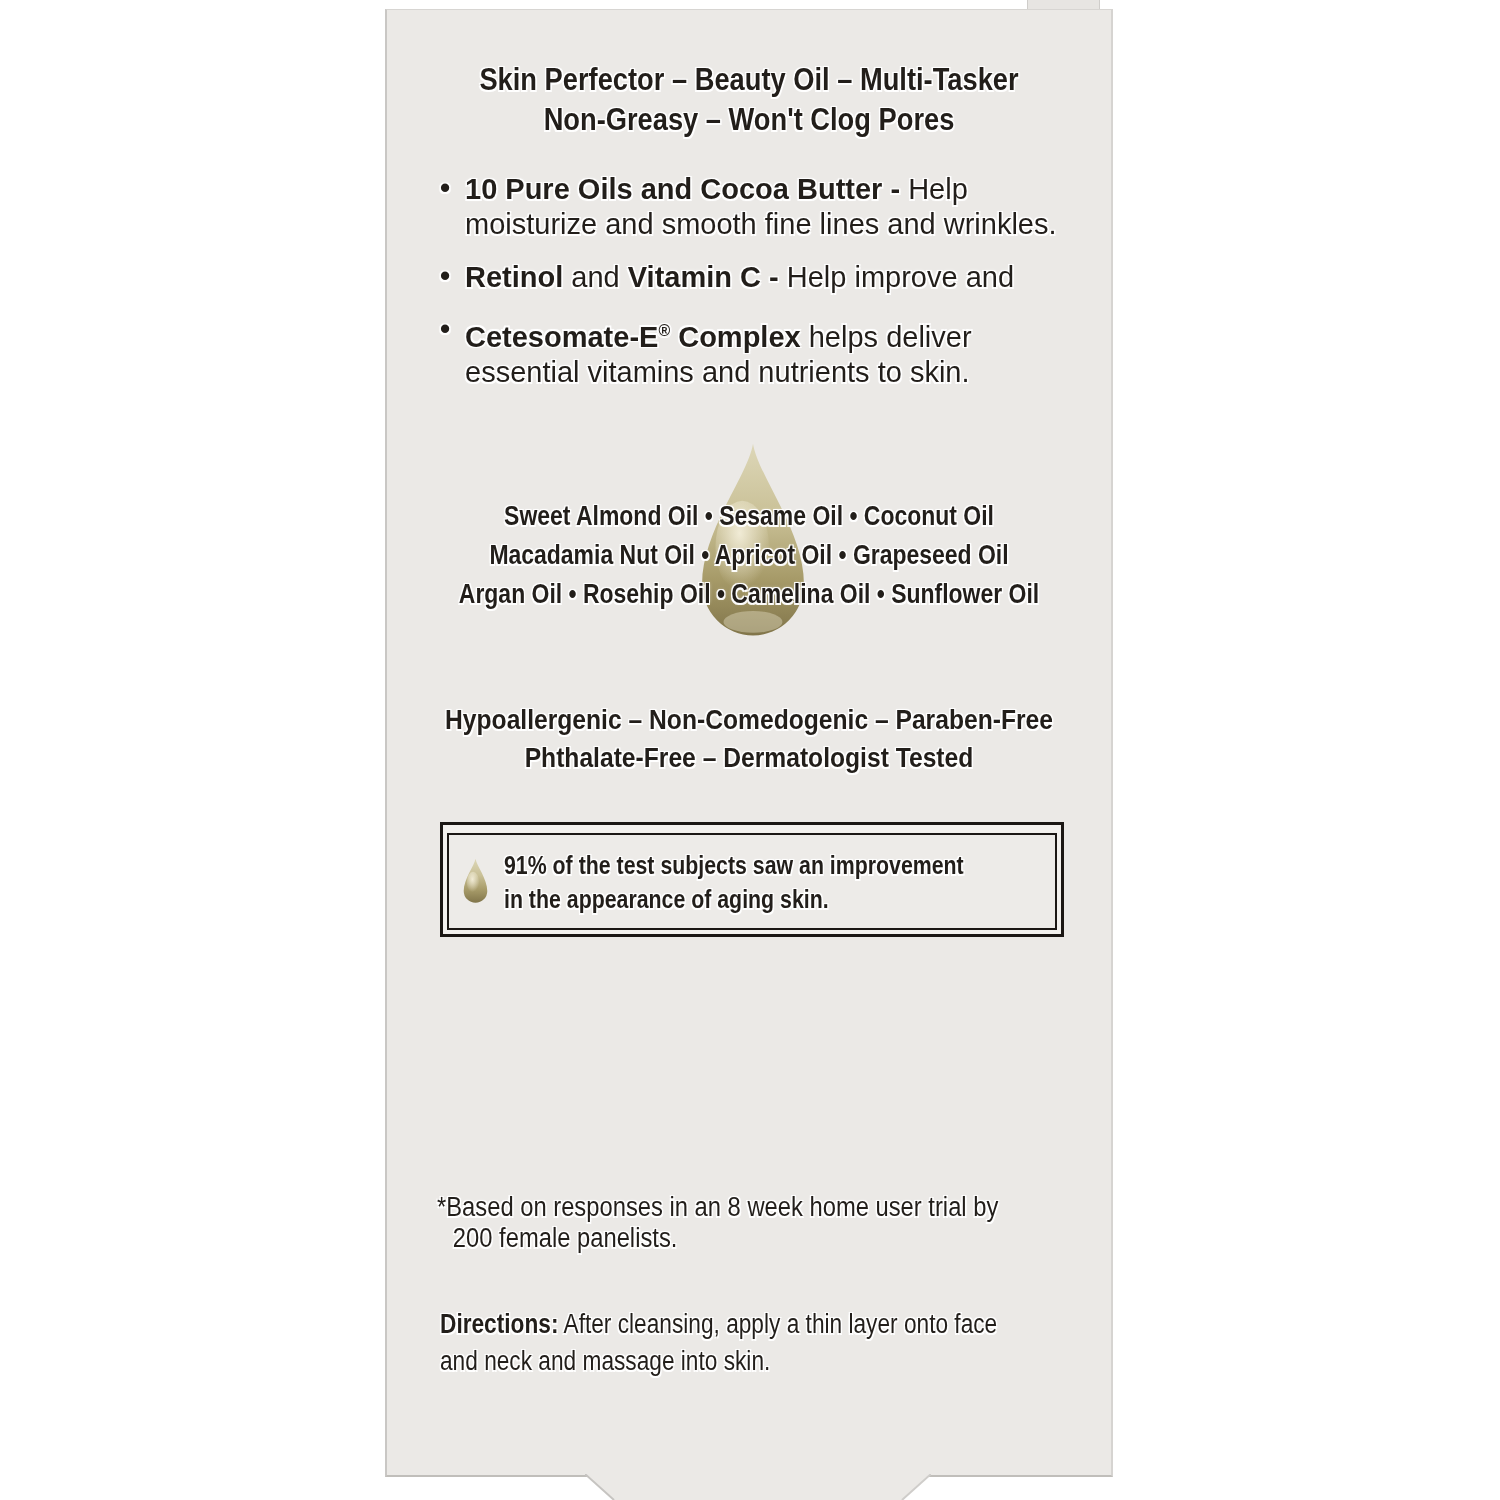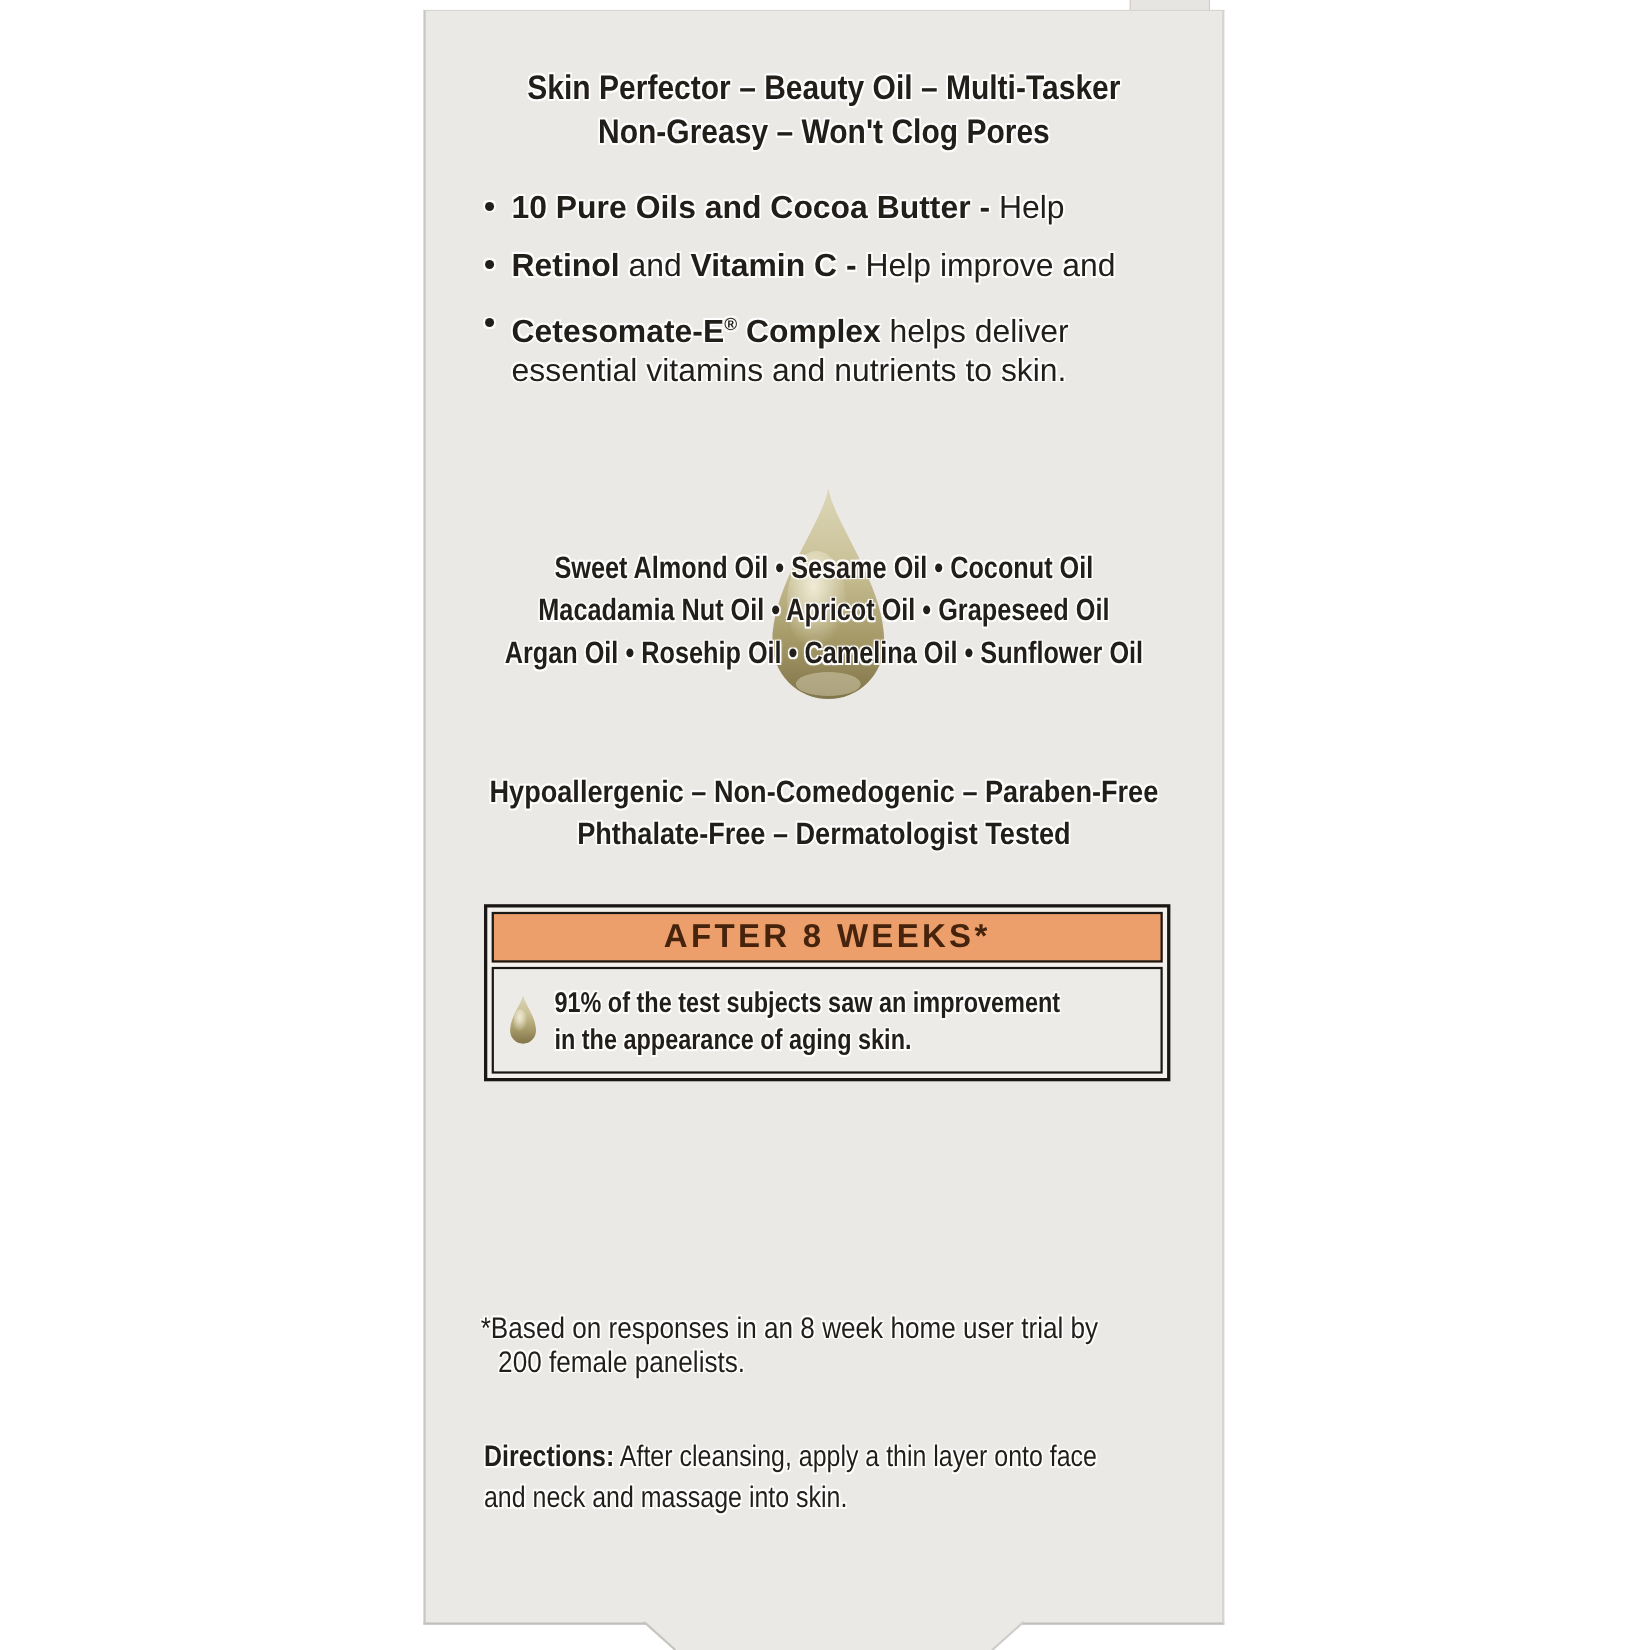--- a/index.html
+++ b/index.html
@@ -66,20 +66,21 @@
 
   <div class="abs cx headline halo">
     <div class="nw">Skin Perfector – Beauty Oil – Multi-Tasker</div>
     <div class="nw">Non-Greasy – Won't Clog Pores</div>
   </div>
 
   <ul class="abs features halo">
     <li>
       <span class="dot">•</span>
       <b>10 Pure Oils and Cocoa Butter - </b><span>Help</span><br>
+      <span>moisturize and smooth fine lines and wrinkles.</span>
     </li>
     <li>
       <span class="dot">•</span>
       <b>Retinol</b><span> and </span><b>Vitamin C - </b><span>Help improve and</span><br>
     </li>
     <li>
       <span class="dot">•</span>
       <b>Cetesomate-E</b><b class="sup">®</b><b> Complex</b><span> helps deliver</span><br>
       <span>essential vitamins and nutrients to skin.</span>
     </li>
@@ -96,23 +97,20 @@
     <div class="nw">Macadamia Nut Oil • Apricot Oil • Grapeseed Oil</div>
     <div class="nw">Argan Oil • Rosehip Oil • Camelina Oil • Sunflower Oil</div>
   </div>
 
   <div class="abs cx attrs halo">
     <div class="nw">Hypoallergenic – Non-Comedogenic – Paraben-Free</div>
     <div class="nw">Phthalate-Free – Dermatologist Tested</div>
   </div>
 
   <div class="abs results">
-    <div class="results-header">
-      <span>AFTER 8 WEEKS*</span>
-    </div>
     <div class="result-row">
       <svg class="mini-drop" viewBox="0 0 100 150" preserveAspectRatio="none">
         <path d="M50 2 C46 26 12 66 12 105 A38 38 0 0 0 88 105 C88 66 54 26 50 2 Z" fill="url(#gold)"></path>
         <ellipse cx="42" cy="78" rx="20" ry="34" fill="url(#dropHi)"></ellipse>
       </svg>
       <div class="rtext halo">
         <div class="nw">91% of the test subjects saw an improvement</div>
         <div class="nw">in the appearance of aging skin.</div>
       </div>
     </div>

